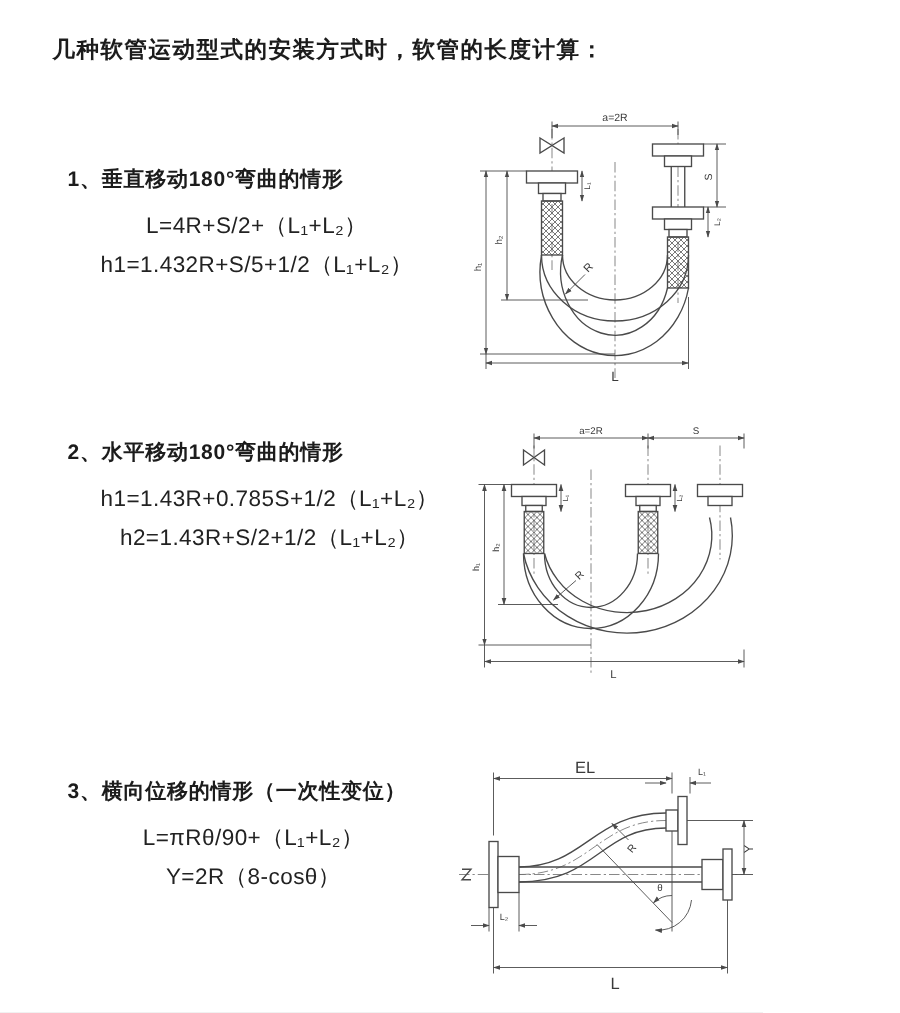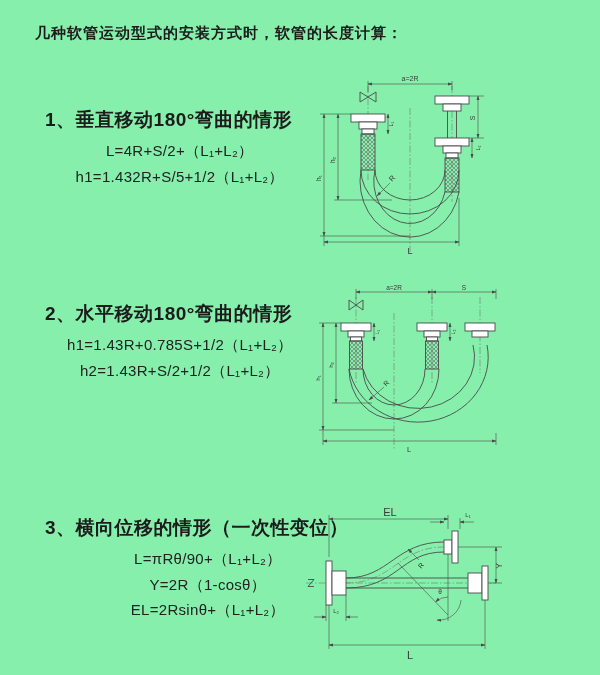--- a/index.html
+++ b/index.html
@@ -1,27 +1,27 @@
 <!DOCTYPE html>
 <html><head>
 <meta charset="utf-8">
 <style>
   html,body { margin:0; padding:0; background:#e8e8e8; }
   .page {
     position:relative; width:600px; height:675px; margin:0 auto;
-    background:#86efac; overflow:hidden;
+    background:#ffffff; overflow:hidden;
     font-family:"Liberation Sans","DejaVu Sans",sans-serif; color:#1c1c1c;
   }
   .title {
     position:absolute; left:35px; top:24px;
     font-size:15px; font-weight:bold; letter-spacing:1px; white-space:nowrap;
   }
   .section { position:absolute; left:45px; }
-  #s1 { top:110px; } #s2 { top:304px; } #s3 { top:518px; }
-  .heading { font-size:19px; font-weight:bold; letter-spacing:.5px; line-height:19px; margin:0 0 9px 0; white-space:nowrap; }
+  #s1 { top:110px; } #s2 { top:292px; } #s3 { top:518px; }
+  .heading { font-size:14px; font-weight:bold; letter-spacing:.5px; line-height:19px; margin:0 0 9px 0; white-space:nowrap; }
   .formula { font-size:15px; margin-left:22px; line-height:25.5px; height:25.5px; letter-spacing:.3px; color:#222; white-space:nowrap;text-align:center; }
   svg.diag { position:absolute; }
   #d1 { left:312px; top:70px; }
   #d2 { left:312px; top:283px; }
   #d3 { left:298px; top:503px; }
   svg text { fill:#3a3a3a; font-family:"Liberation Sans","DejaVu Sans",sans-serif; }
   .ol  { stroke:#4a4a4a; stroke-width:.9; fill:none; }
   .dim { stroke:#4a4a4a; stroke-width:.6; fill:none; }
   .cl  { stroke:#6f6f6f; stroke-width:.55; fill:none; stroke-dasharray:7 2 1.5 2; }
   .fl  { fill:#ffffff; stroke:#4a4a4a; stroke-width:.9; }
@@ -41,22 +41,21 @@
 
   <div class="section" id="s2">
     <div class="heading">2、水平移动180°弯曲的情形</div>
     <div class="formula">h1=1.43R+0.785S+1/2（L₁+L₂）</div>
     <div class="formula">h2=1.43R+S/2+1/2（L₁+L₂）</div>
   </div>
 
   <div class="section" id="s3">
     <div class="heading">3、横向位移的情形（一次性变位）</div>
     <div class="formula">L=πRθ/90+（L₁+L₂）</div>
-    <div class="formula">Y=2R（1-cosθ）</div>
-    <div class="formula">EL=2Rsinθ+（L₁+L₂）</div>
+    <div class="formula">Y=2R（8-cosθ）</div>
   </div>
 
   <svg id="d1" class="diag" width="240" height="192" viewBox="0 0 240 192">
     <defs>
       <marker id="ar1" viewBox="0 0 10 10" refX="9" refY="5" markerWidth="8" markerHeight="8" orient="auto-start-reverse">
         <path d="M0,1.8 L10,5 L0,8.2 Z" fill="#4a4a4a"></path>
       </marker>
       <pattern id="hb1" width="4" height="4" patternUnits="userSpaceOnUse">
         <path d="M0,0 L4,4 M4,0 L0,4" stroke="#6a6a6a" stroke-width=".6"></path>
       </pattern>

